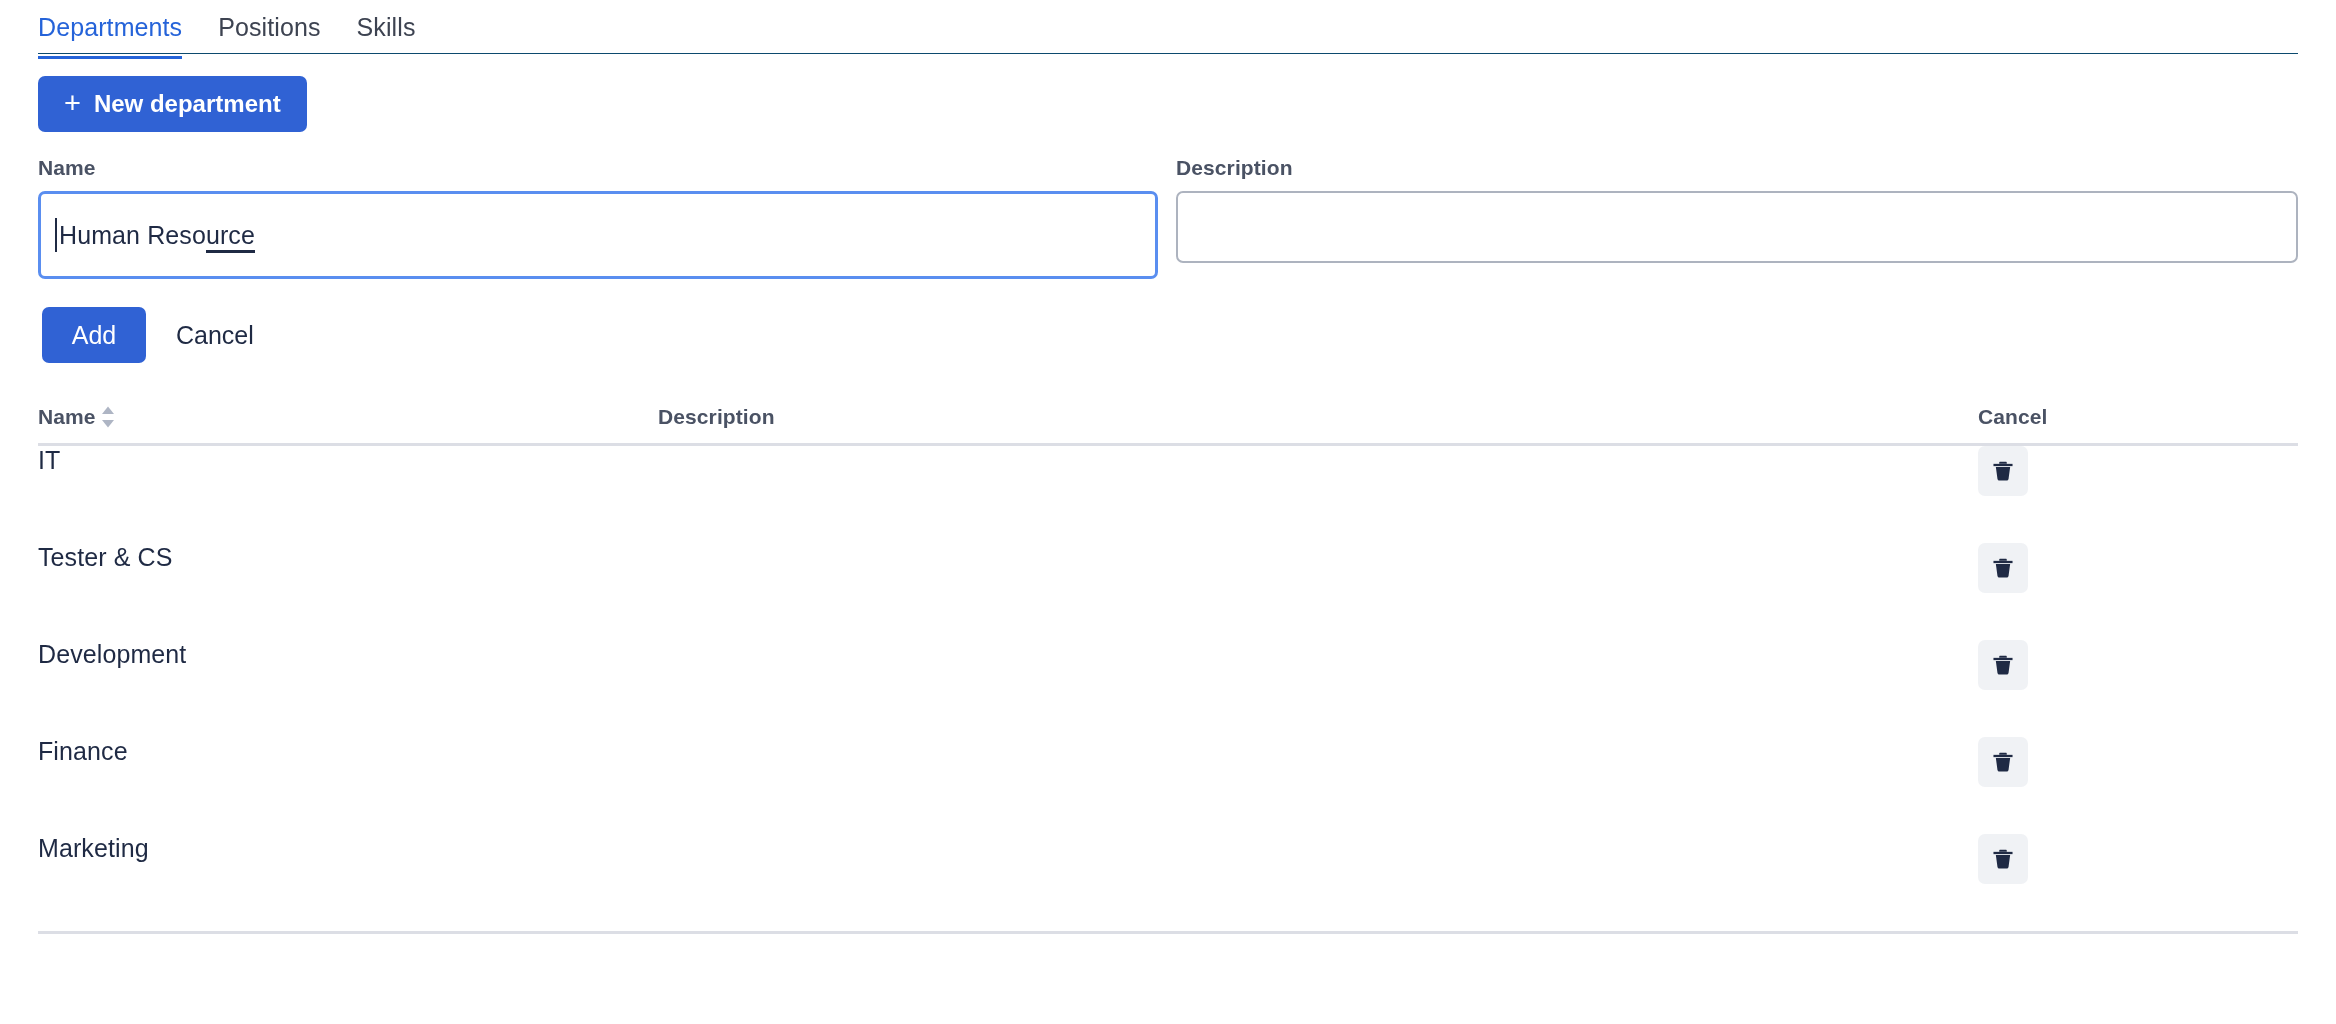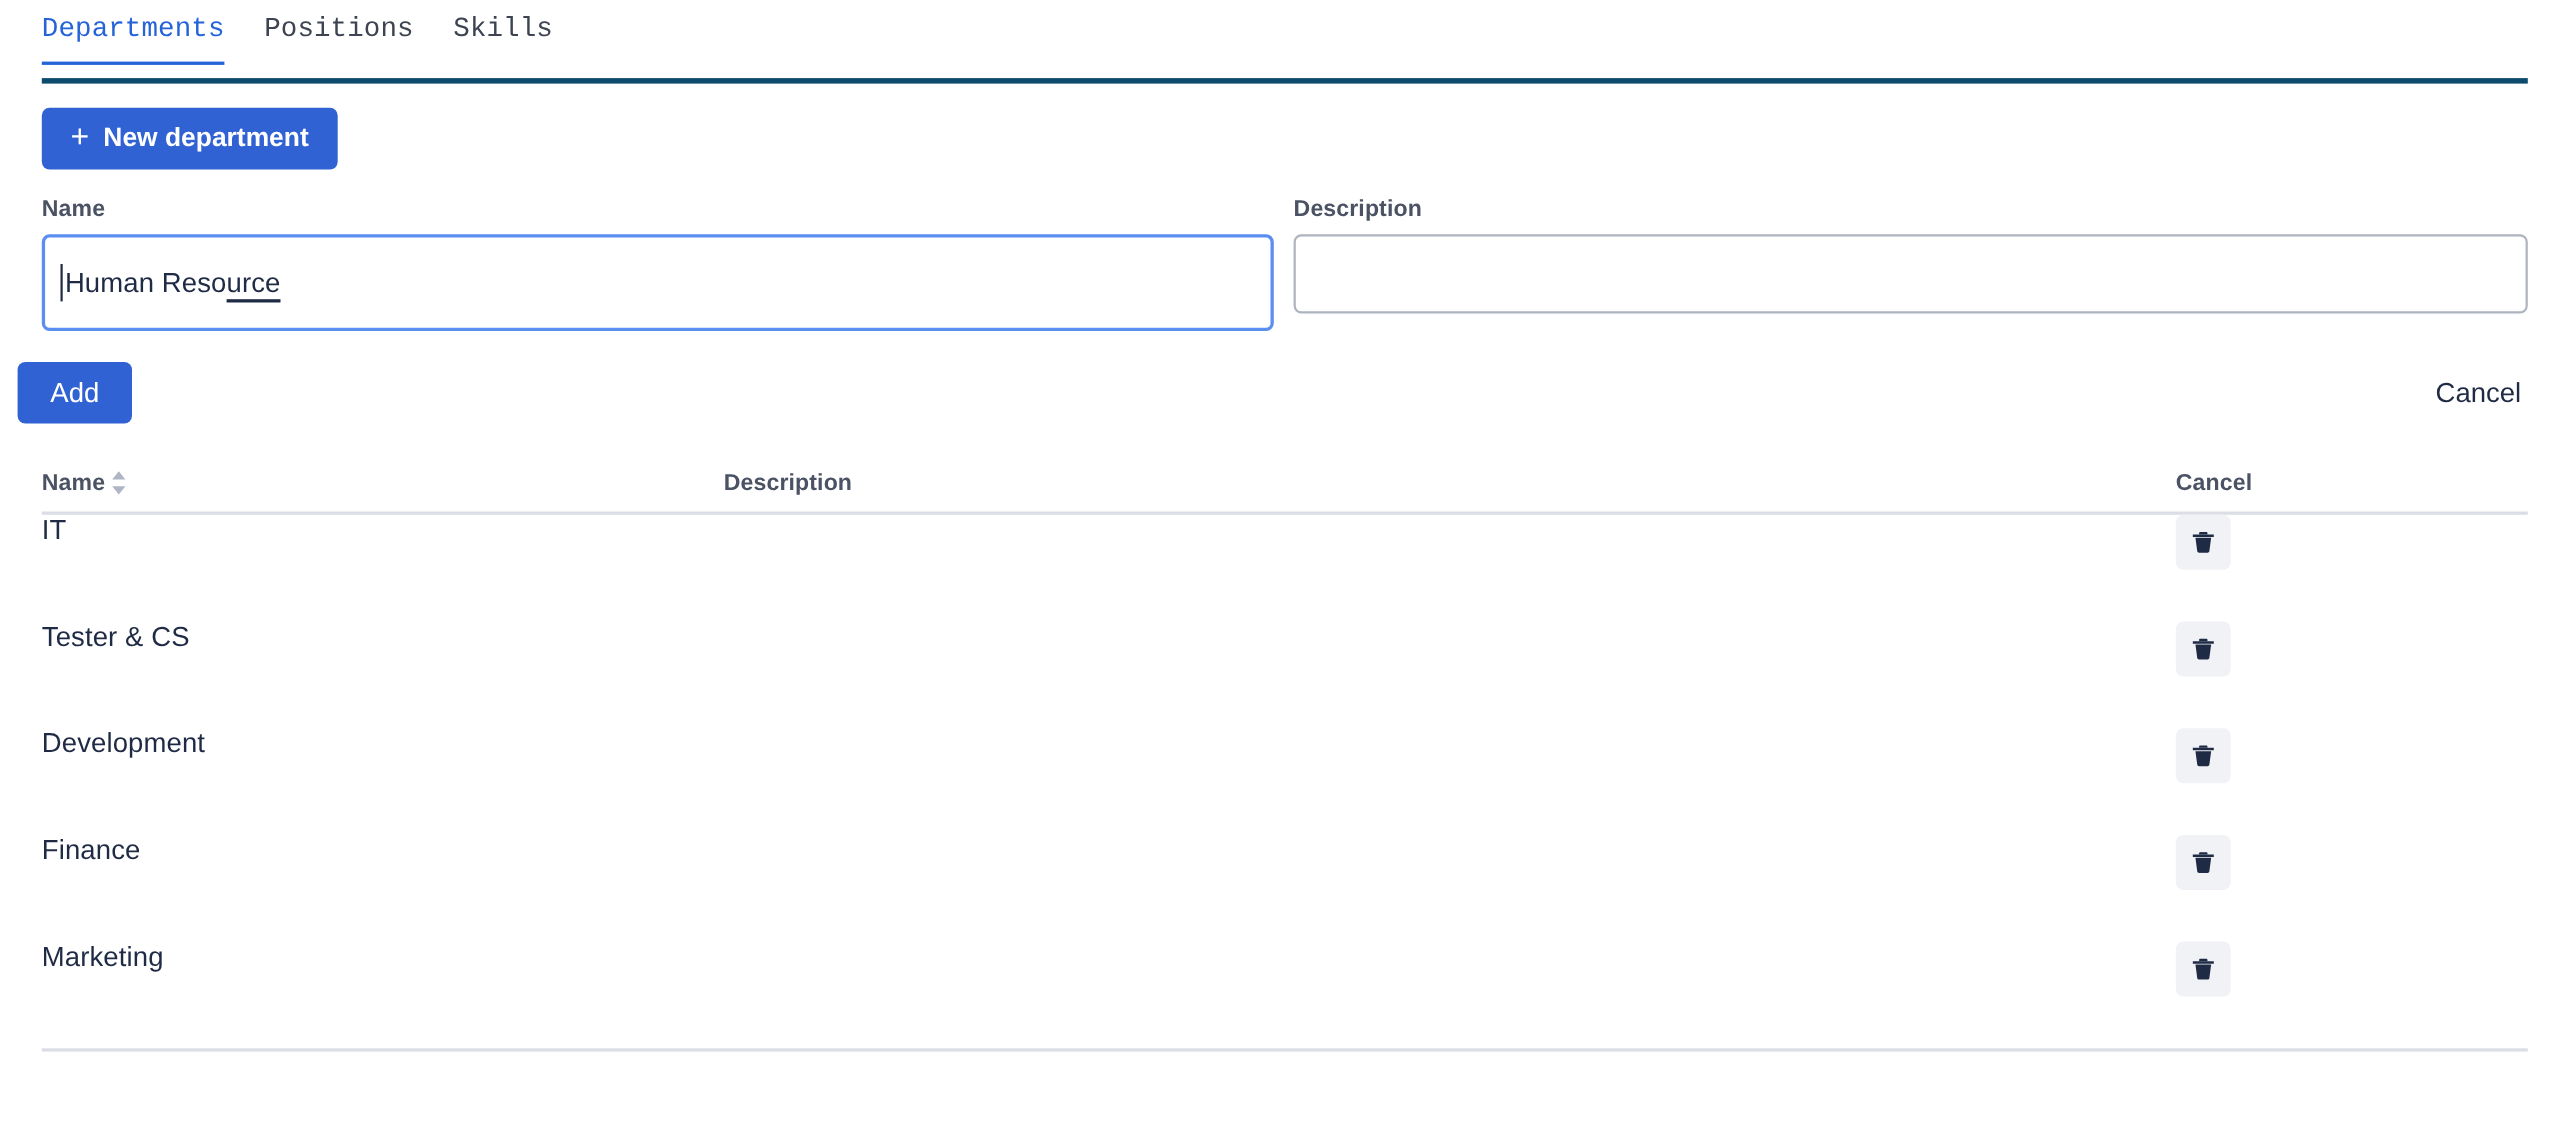--- a/index.html
+++ b/index.html
@@ -19,23 +19,22 @@
     background: #ffffff;
     position: relative;
     overflow: hidden;
   }
 
   
   .tabbar {
     position: relative;
     margin: 0 38px 0 38px;
     padding-top: 10px;
-    height: 76px;
-    border-bottom: 5px solid #0c4a6e;
-    font-family: Liberation Mono, monospace;
+    height: 54px;
+    border-bottom: 1px solid #0c4a6e;
   }
   .tabs {
     display: flex;
     align-items: flex-start;
     gap: 36px;
     height: 100%;
   }
   .tab {
     position: relative;
     font-size: 25px;
@@ -171,22 +170,21 @@
   .typed-text .misspelled {
     border-bottom: 3px solid #1f2a44;
     padding-bottom: 1px;
   }
 
   
   .form-actions {
     display: flex;
     align-items: center;
     gap: 24px;
-    margin: 28px 38px 0 16px;
-    justify-content: space-between;
+    margin: 28px 38px 0 42px;
   }
   .btn-add {
     height: 56px;
     padding: 0 26px;
     min-width: 104px;
     background: #3062d4;
     color: #ffffff;
     border: none;
     border-radius: 7px;
     font-size: 25px;

